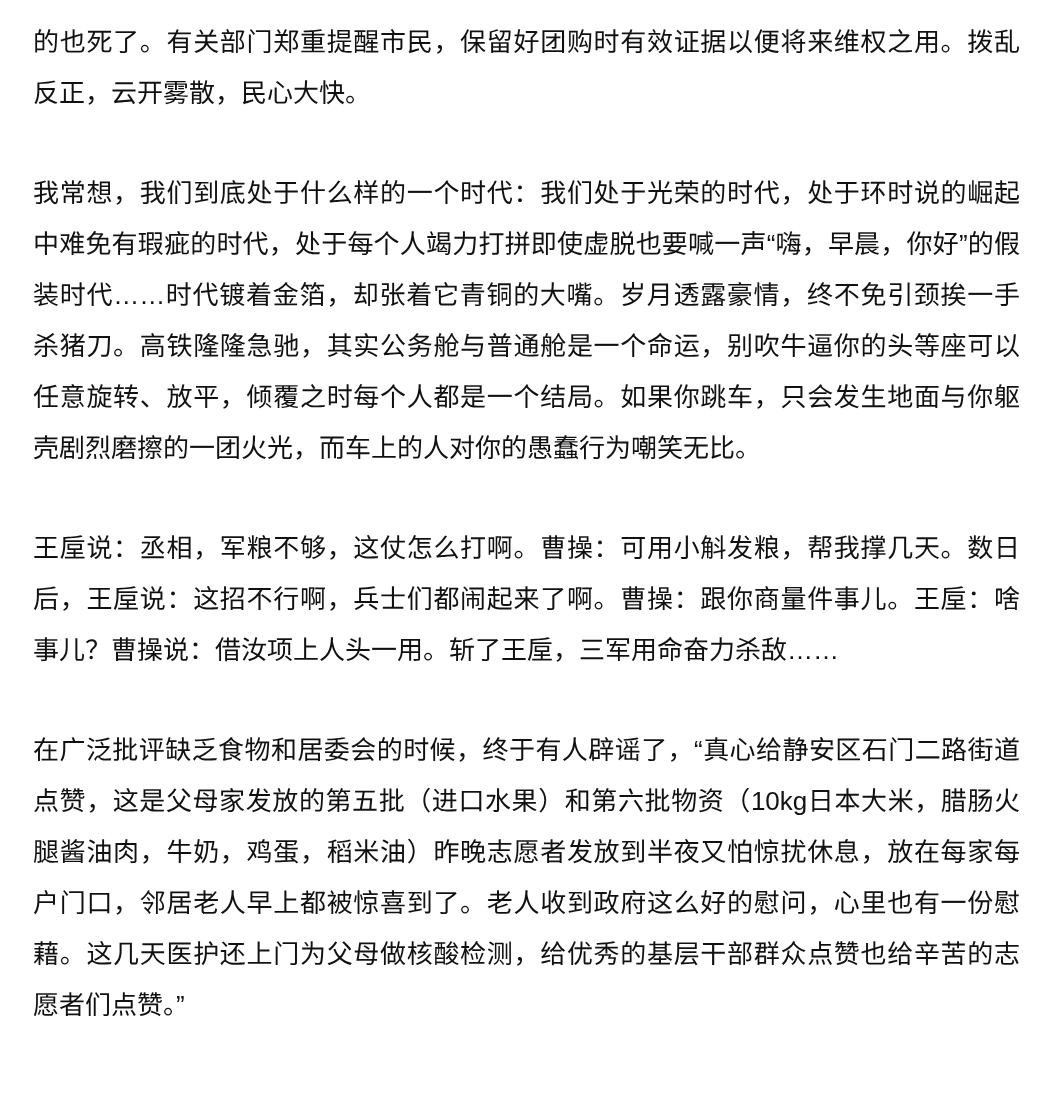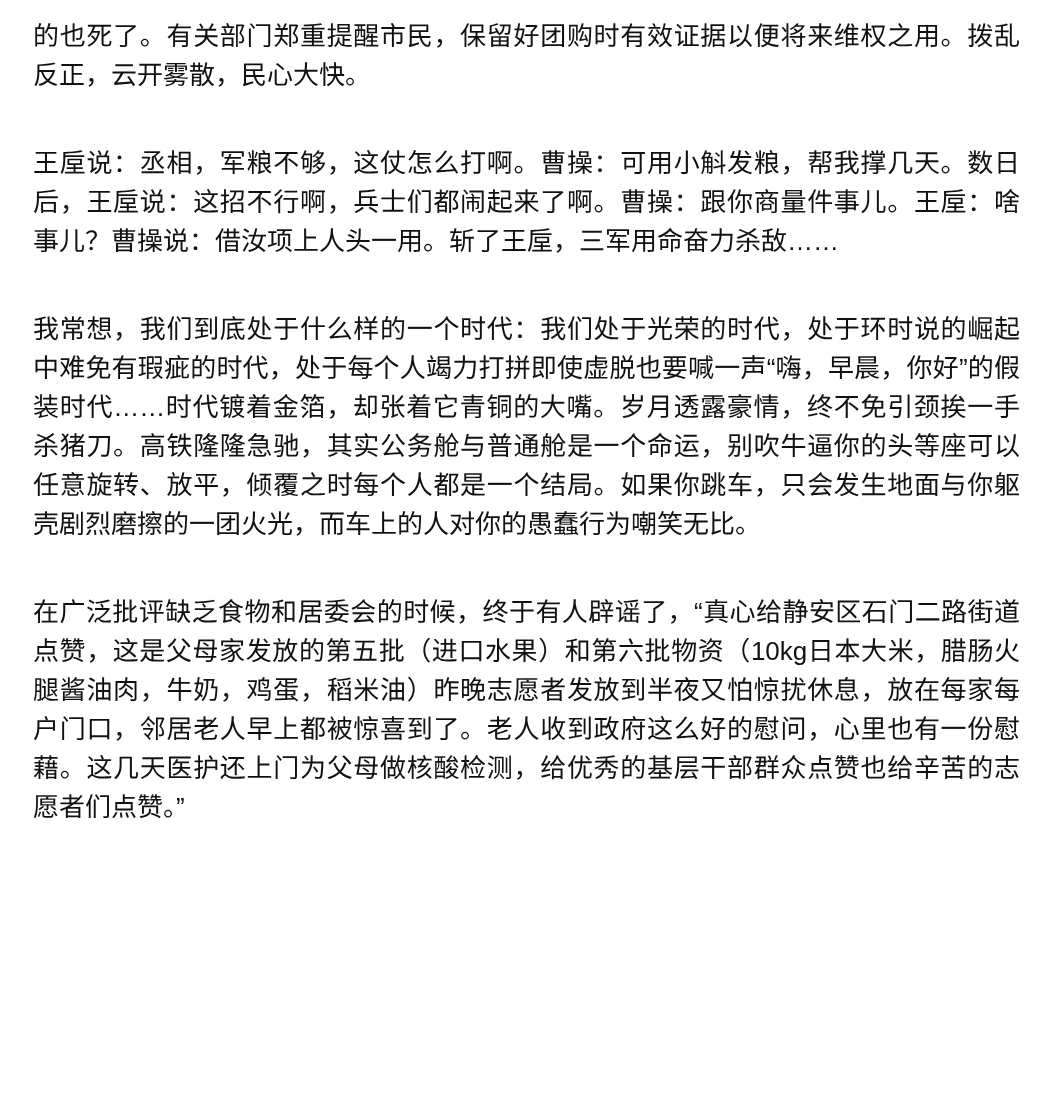--- a/index.html
+++ b/index.html
@@ -11,34 +11,34 @@
     min-height: 1110px;
     background: #ffffff;
     font-family: "Liberation Sans", sans-serif;
   }
   .article {
     box-sizing: border-box;
     width: 1052px;
     padding: 17px 32px 40px 33px;
     color: #111111;
     font-size: 26px;
-    line-height: 39px;
+    line-height: 51px;
     text-align: justify;
     text-justify: inter-ideograph;
     word-break: break-all;
     overflow-wrap: break-word;
   }
   .article p {
     margin: 0 0 49px 0;
   }
   .article p:last-child {
     margin-bottom: 0;
   }
 </style>
 </head>
 <body style="background: rgb(255, 255, 255);">
 
 <main class="article" style="color: rgb(17, 17, 17);">
   <p>的也死了。有关部门郑重提醒市民，保留好团购时有效证据以便将来维权之用。拨乱反正，云开雾散，民心大快。</p>
+  <p>我常想，我们到底处于什么样的一个时代：我们处于光荣的时代，处于环时说的崛起中难免有瑕疵的时代，处于每个人竭力打拼即使虚脱也要喊一声“嗨，早晨，你好”的假装时代……时代镀着金箔，却张着它青铜的大嘴。岁月透露豪情，终不免引颈挨一手杀猪刀。高铁隆隆急驰，其实公务舱与普通舱是一个命运，别吹牛逼你的头等座可以任意旋转、放平，倾覆之时每个人都是一个结局。如果你跳车，只会发生地面与你躯壳剧烈磨擦的一团火光，而车上的人对你的愚蠢行为嘲笑无比。</p>
   <p>王垕说：丞相，军粮不够，这仗怎么打啊。曹操：可用小斛发粮，帮我撑几天。数日后，王垕说：这招不行啊，兵士们都闹起来了啊。曹操：跟你商量件事儿。王垕：啥事儿？曹操说：借汝项上人头一用。斩了王垕，三军用命奋力杀敌……</p>
-  <p>我常想，我们到底处于什么样的一个时代：我们处于光荣的时代，处于环时说的崛起中难免有瑕疵的时代，处于每个人竭力打拼即使虚脱也要喊一声“嗨，早晨，你好”的假装时代……时代镀着金箔，却张着它青铜的大嘴。岁月透露豪情，终不免引颈挨一手杀猪刀。高铁隆隆急驰，其实公务舱与普通舱是一个命运，别吹牛逼你的头等座可以任意旋转、放平，倾覆之时每个人都是一个结局。如果你跳车，只会发生地面与你躯壳剧烈磨擦的一团火光，而车上的人对你的愚蠢行为嘲笑无比。</p>
   <p>在广泛批评缺乏食物和居委会的时候，终于有人辟谣了，“真心给静安区石门二路街道点赞，这是父母家发放的第五批（进口水果）和第六批物资（10kg日本大米，腊肠火腿酱油肉，牛奶，鸡蛋，稻米油）昨晚志愿者发放到半夜又怕惊扰休息，放在每家每户门口，邻居老人早上都被惊喜到了。老人收到政府这么好的慰问，心里也有一份慰藉。这几天医护还上门为父母做核酸检测，给优秀的基层干部群众点赞也给辛苦的志愿者们点赞。”</p>
 </main>
 
 </body></html>

